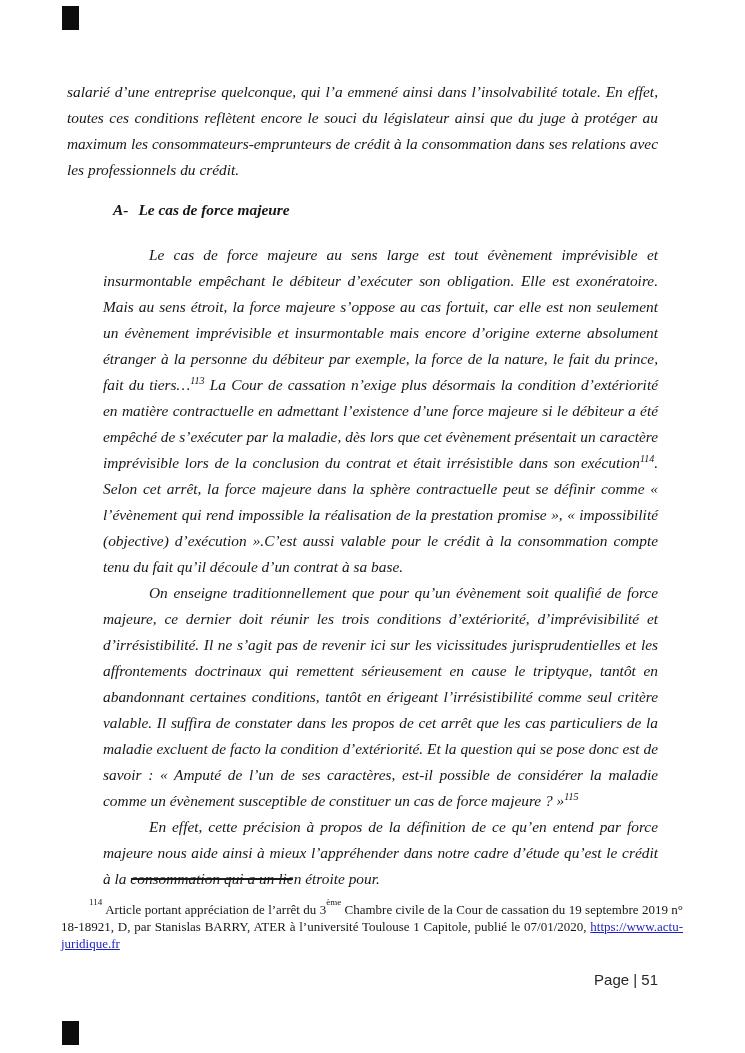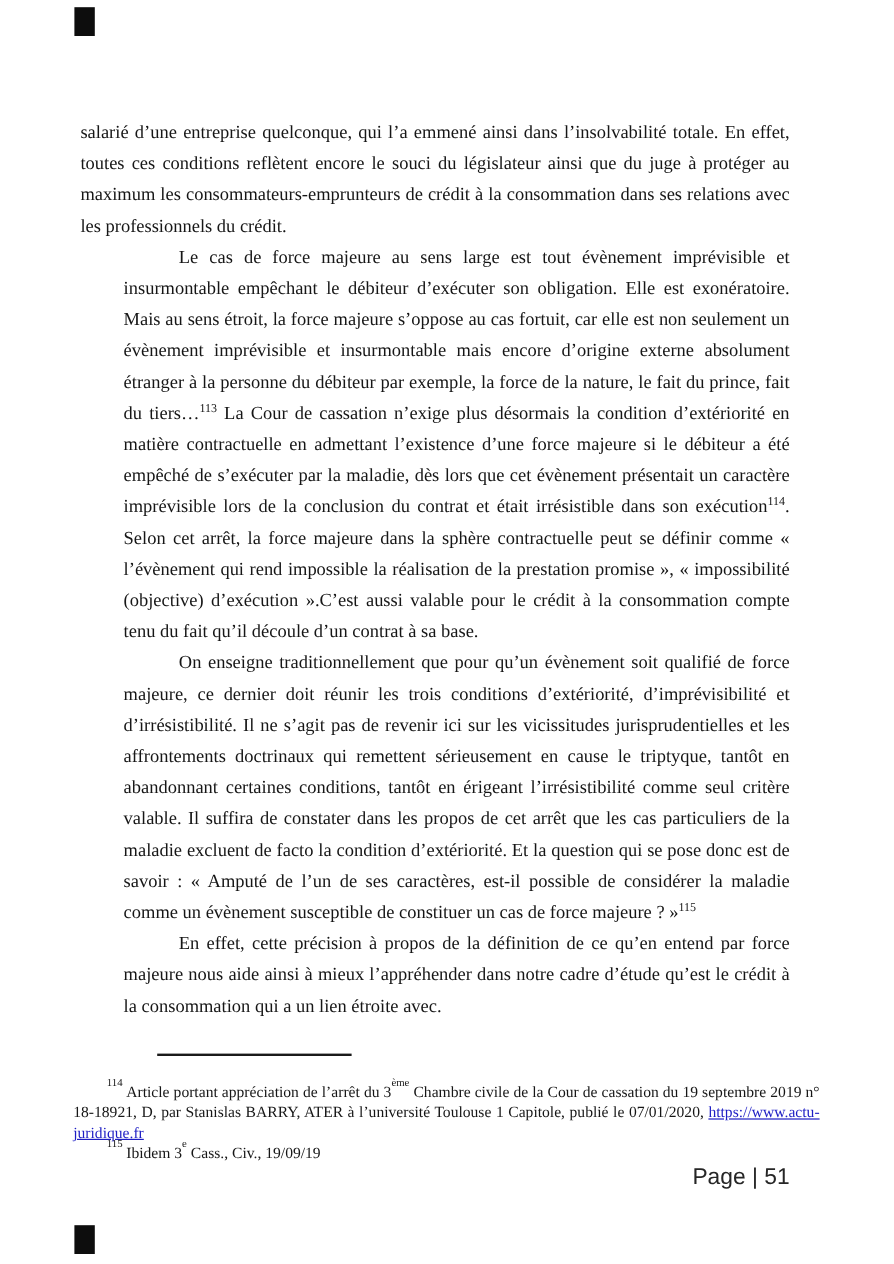--- a/index.html
+++ b/index.html
@@ -19,25 +19,26 @@
     width: 17px;
     height: 24px;
     background: #0d0d0d;
   }
   .scan-mark.top { top: 6px; }
   .scan-mark.bottom { top: 1021px; }
 
   .body-text {
     position: absolute;
     left: 67px;
-    top: 98px;
+    top: 79px;
     width: 591px;
     font-size: 15.4px;
     line-height: 26px;
     text-align: justify;
+    font-style: italic;
   }
   .para { margin: 0; }
   .para.indent { text-indent: 46px; margin-left: 36px; }
 
   .heading {
     margin: 14px 0 19px 46px;
     font-weight: bold;
     line-height: 26px;
     text-align: left;
   }
@@ -82,49 +83,51 @@
   .fn a {
     color: #1d1dc4;
     text-decoration: underline;
   }
 
   .page-footer {
     position: absolute;
     right: 87px;
     top: 971px;
     font-family: "Liberation Sans", "DejaVu Sans", sans-serif;
-    font-size: 19px;
+    font-size: 15px;
     color: #262626;
   }
 </style>
 </head>
 <body>
 
 <div class="page">
 
   <div class="scan-mark top"></div>
   <div class="scan-mark bottom"></div>
 
   <div class="body-text">
 
     <p class="para">salarié d’une entreprise quelconque, qui l’a emmené ainsi dans l’insolvabilité totale. En effet, toutes ces conditions reflètent encore le souci du législateur ainsi que du juge à protéger au maximum les consommateurs-emprunteurs de crédit à la consommation dans ses relations avec les professionnels du crédit.</p>
 
+    <div class="heading">
+      <span class="marker">A-</span><span>Le cas de force majeure</span>
+    </div>
 
     <p class="para indent"><span>Le cas de force majeure au sens large est tout évènement imprévisible et insurmontable empêchant le débiteur d’exécuter son obligation. Elle est exonératoire. Mais au sens étroit, la force majeure s’oppose au cas fortuit, car elle est non seulement un évènement imprévisible et insurmontable mais encore d’origine externe absolument étranger à la personne du débiteur par exemple, la force de la nature, le fait du prince, fait du tiers…</span><sup class="fnref">113</sup><span> La Cour de cassation n’exige plus désormais la condition d’extériorité en matière contractuelle en admettant l’existence d’une force majeure si le débiteur a été empêché de s’exécuter par la maladie, dès lors que cet évènement présentait un caractère imprévisible lors de la conclusion du contrat et était irrésistible dans son exécution</span><sup class="fnref">114</sup><span>. Selon cet arrêt, la force majeure dans la sphère contractuelle peut se définir comme « l’évènement qui rend impossible la réalisation de la prestation promise », « impossibilité (objective) d’exécution ».C’est aussi valable pour le crédit à la consommation compte tenu du fait qu’il découle d’un contrat à sa base.</span></p>
 
     <p class="para indent"><span>On enseigne traditionnellement que pour qu’un évènement soit qualifié de force majeure, ce dernier doit réunir les trois conditions d’extériorité, d’imprévisibilité et d’irrésistibilité. Il ne s’agit pas de revenir ici sur les vicissitudes jurisprudentielles et les affrontements doctrinaux qui remettent sérieusement en cause le triptyque, tantôt en abandonnant certaines conditions, tantôt en érigeant l’irrésistibilité comme seul critère valable. Il suffira de constater  dans les propos de cet arrêt que les cas particuliers de la maladie excluent de facto la condition d’extériorité. Et la question qui se pose donc est de savoir : « Amputé de l’un de ses caractères, est-il possible de considérer la maladie comme un évènement susceptible de constituer un cas de force majeure ? »</span><sup class="fnref">115</sup></p>
 
-    <p class="para indent">En effet, cette précision à propos de la définition de ce qu’en entend par force majeure nous aide ainsi à mieux l’appréhender dans notre cadre d’étude qu’est le crédit à la consommation qui a un lien étroite avec.</p>
+    <p class="para indent">En effet, cette précision à propos de la définition de ce qu’en entend par force majeure nous aide ainsi à mieux l’appréhender dans notre cadre d’étude qu’est le crédit à la consommation qui a un lien étroite pour.</p>
 
   </div>
 
   <div class="footnotes">
     <div class="fn-separator"></div>
 
 
     <p class="fn justified"><sup>114</sup><span>Article portant appréciation de l’arrêt du 3</span><sup class="inword">ème</sup><span> Chambre civile de la Cour de cassation du 19 septembre 2019 n° 18-18921, D, par Stanislas BARRY, ATER à l’université Toulouse 1 Capitole, publié le 07/01/2020, </span><a href="#">https://www.actu-juridique.fr</a></p>
 
-    <p class="fn"><sup>115</sup><span>Ibidem 3</span><sup class="inword">e</sup><span> Cass., Civ., 19/09/19</span></p>
   </div>
 
   <div class="page-footer">Page | 51</div>
 
 </div>
 
 </body></html>

